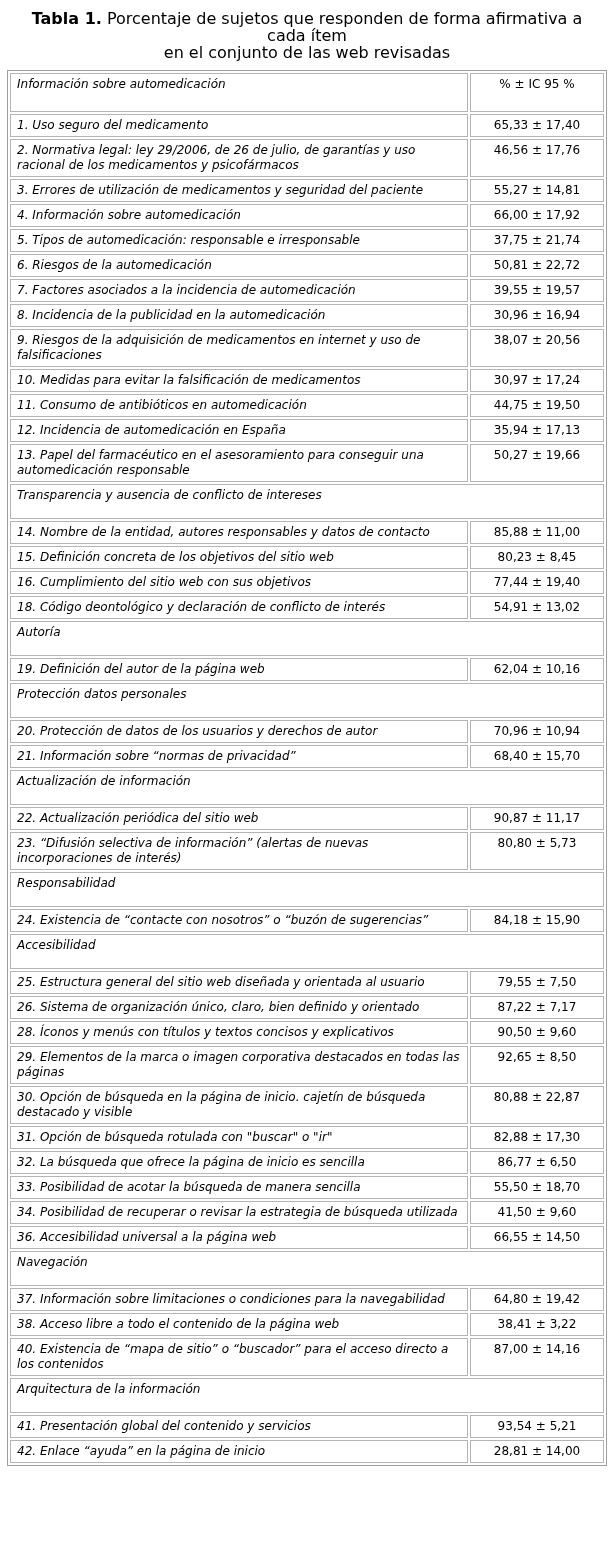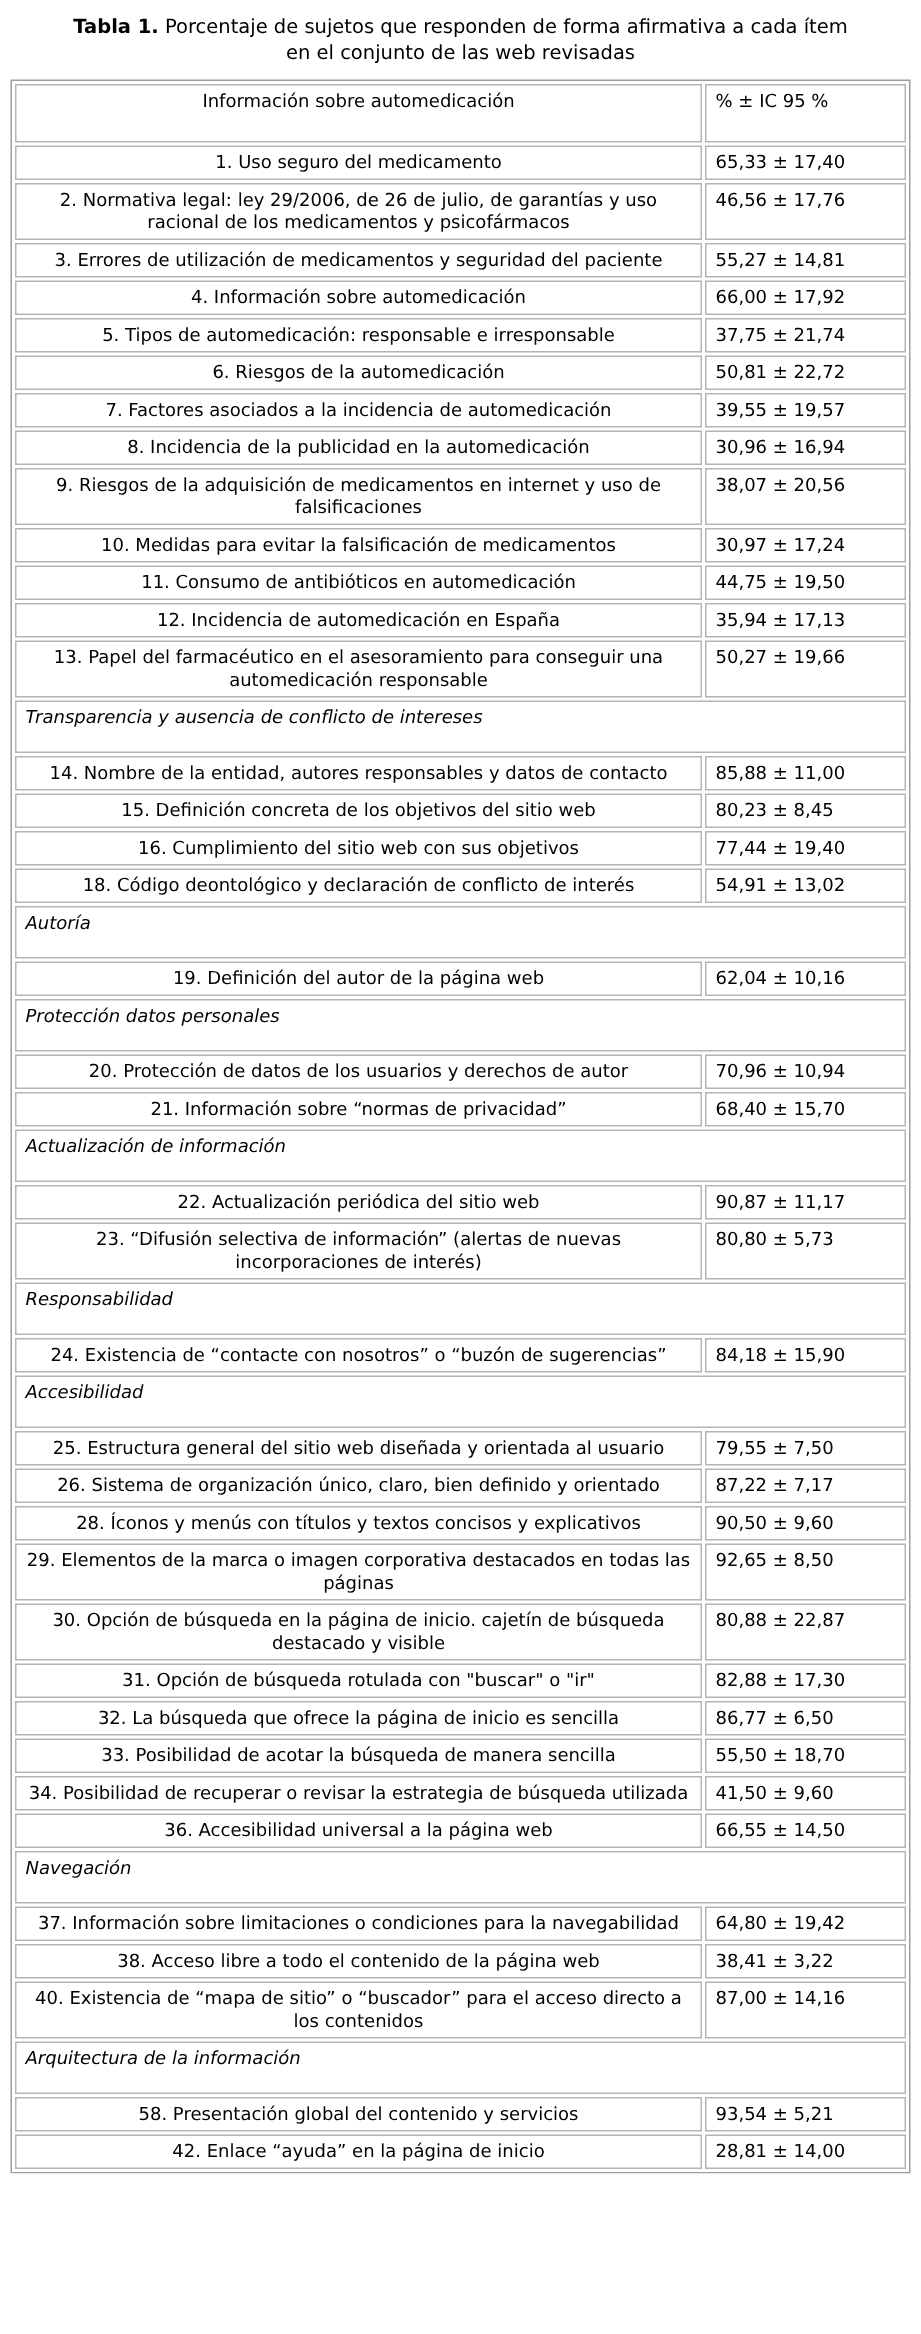--- a/index.html
+++ b/index.html
@@ -12,21 +12,21 @@
     font-family: "DejaVu Sans", sans-serif;
     font-size: 12px;
     color: #000000;
   }
   .page {
     width: 614px;
     padding-top: 10px;
   }
   .title {
     text-align: center;
-    font-size: 13px;
+    font-size: 16px;
     line-height: 17px;
     padding: 0 12px 9px 12px;
   }
   .title .bold { font-weight: bold; }
   table.items {
     border-collapse: separate;
     border-spacing: 2px;
     width: 600px;
     margin: 0 auto;
     border: 1px solid #9d9d9d;
@@ -34,22 +34,22 @@
     table-layout: fixed;
   }
   td {
     border: 1px solid #b4b4b4;
     vertical-align: top;
     padding: 3px 6px;
     line-height: 15px;
     background: #ffffff;
     overflow: hidden;
   }
-  td.label-cell { width: 444px; text-align: center; }
-  td.value-cell { text-align: left; }
+  td.label-cell { width: 444px; text-align: left; font-style: italic; }
+  td.value-cell { text-align: center; }
   tr.header-row td { padding-bottom: 19px; }
   td.section-cell {
     font-style: italic;
     padding-bottom: 15px;
   }
 </style>
 </head>
 <body>
 
 <div class="page">
@@ -229,21 +229,21 @@
           <td class="value-cell">38,41 ± 3,22</td>
         </tr>
         <tr>
           <td class="label-cell">40. Existencia de “mapa de sitio” o “buscador” para el acceso directo a los contenidos</td>
           <td class="value-cell">87,00 ± 14,16</td>
         </tr>
         <tr>
           <td colspan="2" class="section-cell">Arquitectura de la información</td>
         </tr>
         <tr>
-          <td class="label-cell">58. Presentación global del contenido y servicios</td>
+          <td class="label-cell">41. Presentación global del contenido y servicios</td>
           <td class="value-cell">93,54 ± 5,21</td>
         </tr>
         <tr>
           <td class="label-cell">42. Enlace “ayuda” en la página de inicio</td>
           <td class="value-cell">28,81 ± 14,00</td>
         </tr>
       </tbody>
   </table>
 </div>
 

